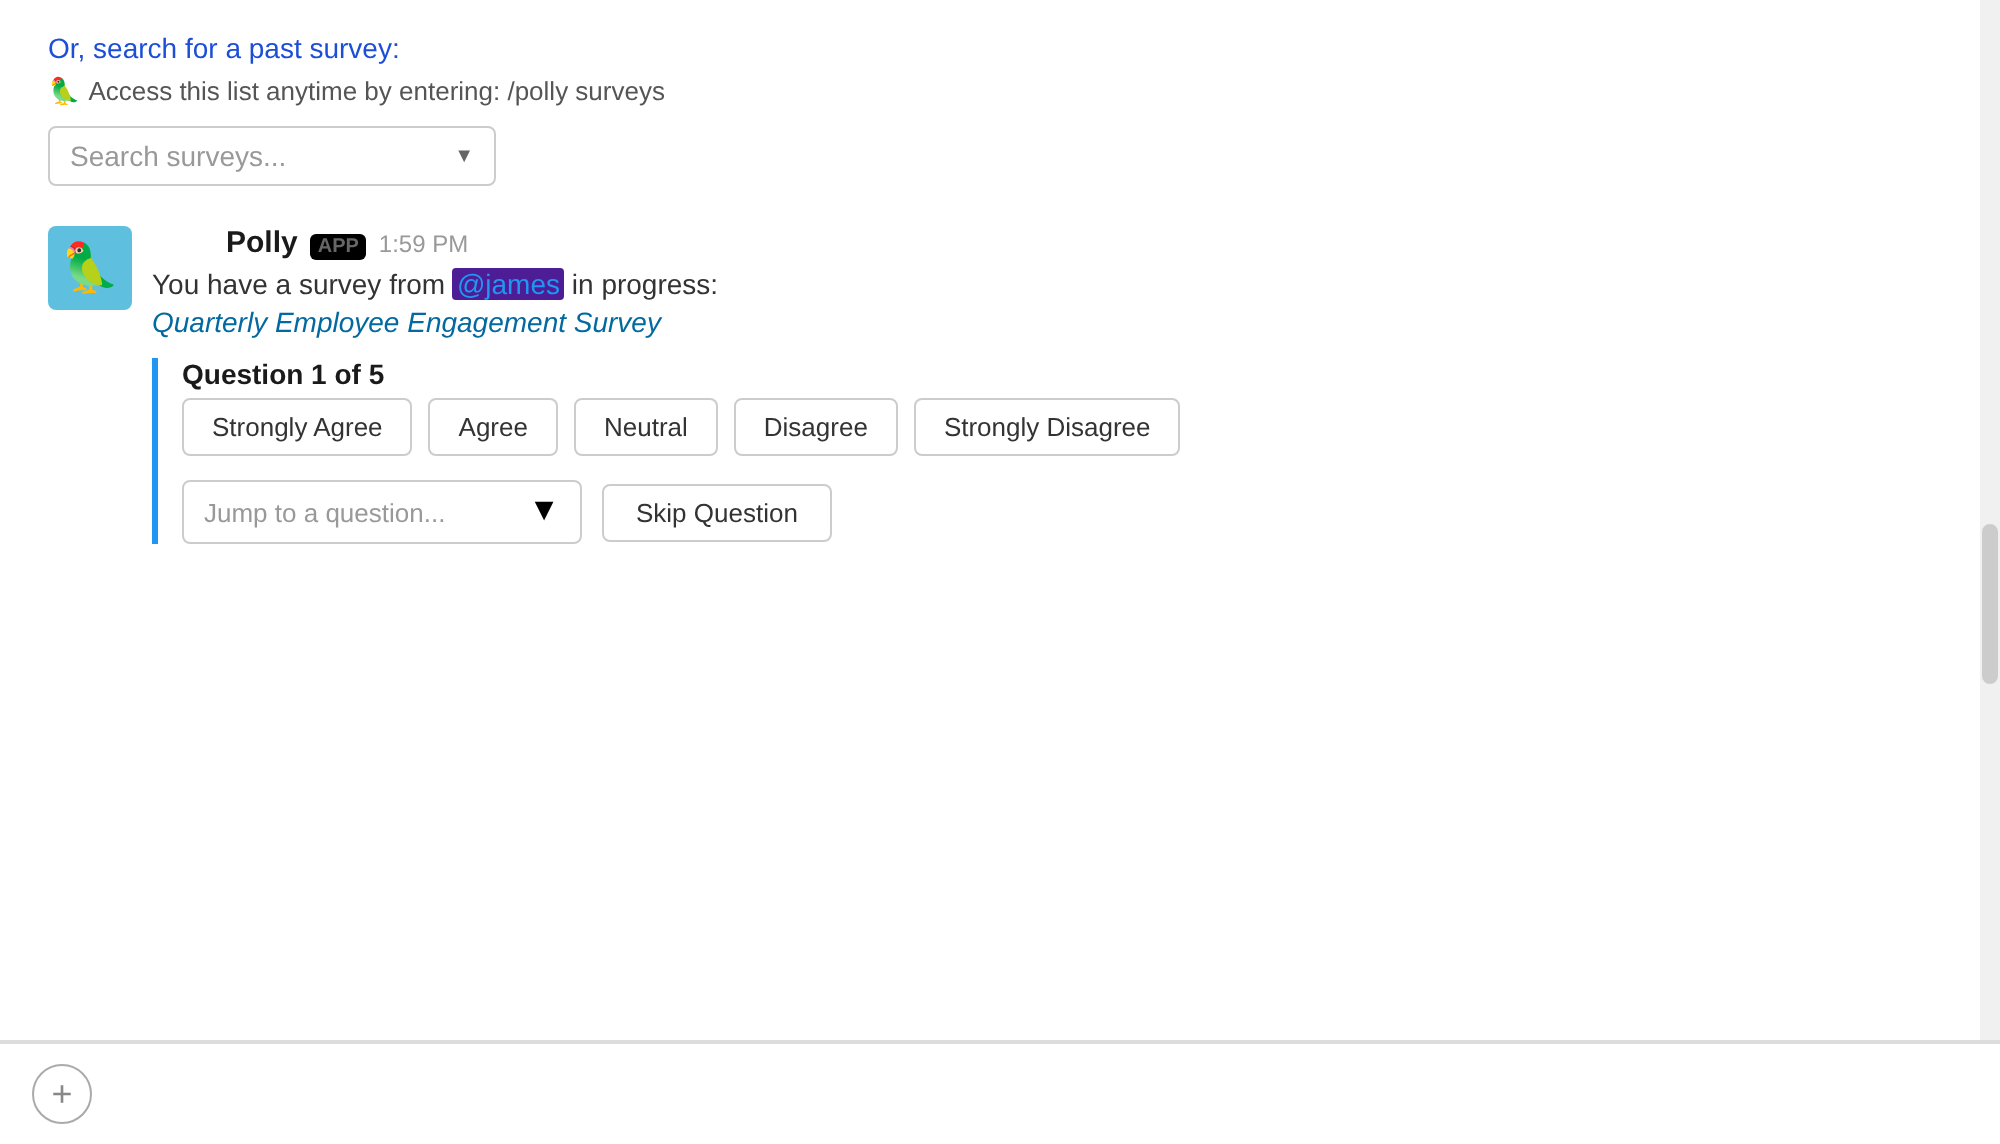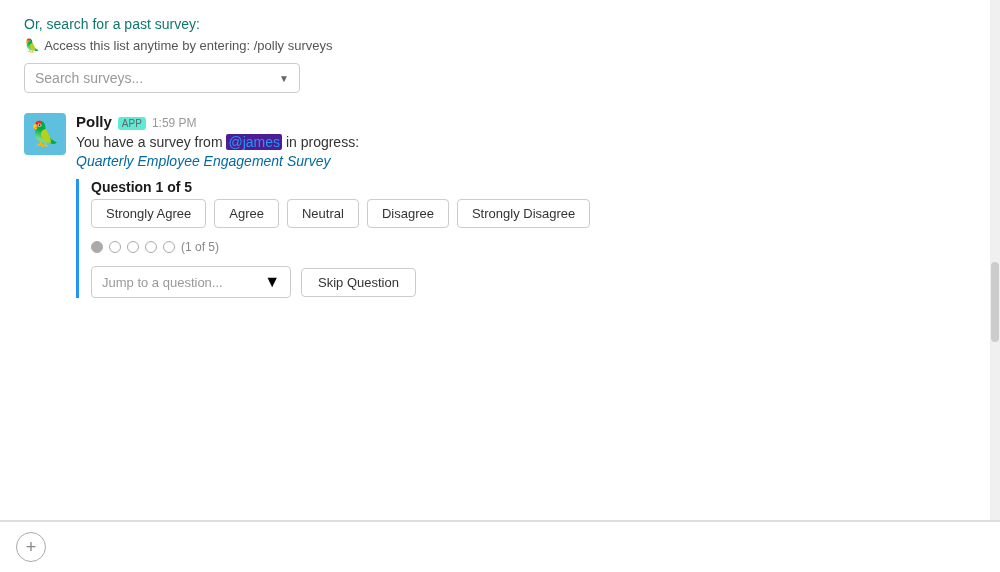--- a/index.html
+++ b/index.html
@@ -43,40 +43,40 @@
     }
 
     
     .search-section {
       margin-bottom: 20px;
       padding-right: 20px;
     }
 
     .search-label {
       font-size: 14px;
-      color: #0f766e;
+      color: #1d4ed8;
       margin-bottom: 6px;
     }
 
     .search-hint {
       font-size: 13px;
       color: #555;
       margin-bottom: 10px;
       display: flex;
       align-items: center;
       gap: 4px;
     }
 
     .search-input-wrapper {
       display: flex;
       align-items: center;
       border: 1px solid #ccc;
       border-radius: 4px;
       padding: 6px 10px;
-      width: 276px;
+      width: 224px;
       background: #fff;
       cursor: pointer;
     }
 
     .search-input-text {
       flex: 1;
       font-size: 14px;
       color: #999;
     }
 
@@ -108,35 +108,36 @@
 
     .message-body {
       flex: 1;
     }
 
     .message-header {
       display: flex;
       align-items: baseline;
       gap: 6px;
       margin-bottom: 4px;
+      margin-left: 37px;
     }
 
     .sender-name {
       font-weight: 700;
       font-size: 15px;
       color: #1a1a1a;
     }
 
     .app-badge {
       font-size: 10px;
-      background: #5eead4;
+      background: #000000;
       color: #666;
       padding: 1px 4px;
       border-radius: 3px;
-      font-weight: 400;
+      font-weight: 700;
       text-transform: uppercase;
       text-align: right;
     }
 
     .timestamp {
       font-size: 12px;
       color: #999;
     }
 
     .message-text {
@@ -352,28 +353,20 @@
         <div class="question-number">Question 1 of 5</div>
 
         <div class="answer-buttons">
           <button class="answer-btn">Strongly Agree</button>
           <button class="answer-btn">Agree</button>
           <button class="answer-btn">Neutral</button>
           <button class="answer-btn">Disagree</button>
           <button class="answer-btn">Strongly Disagree</button>
         </div>
 
-        <div class="progress-row">
-          <span class="progress-dot filled"></span>
-          <span class="progress-dot"></span>
-          <span class="progress-dot"></span>
-          <span class="progress-dot"></span>
-          <span class="progress-dot"></span>
-          <span class="progress-text">(1 of 5)</span>
-        </div>
 
         <div class="jump-row">
           <div class="jump-select">
             <span class="jump-select-text">Jump to a question...</span>
             <span>▼</span>
           </div>
           <button class="skip-btn">Skip Question</button>
         </div>
       </div>
     </div>

